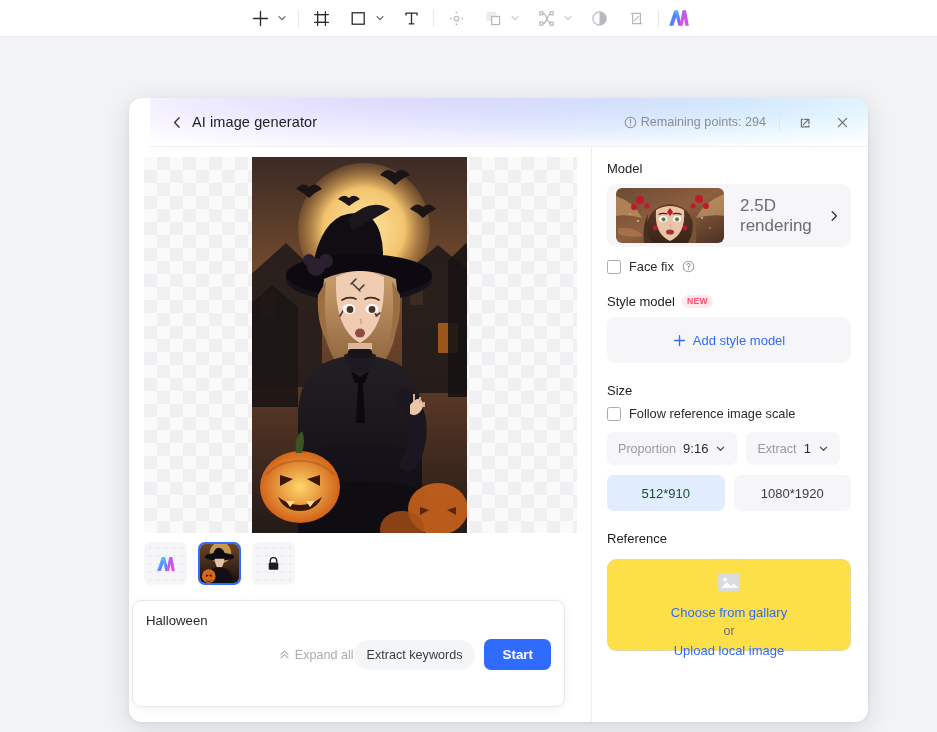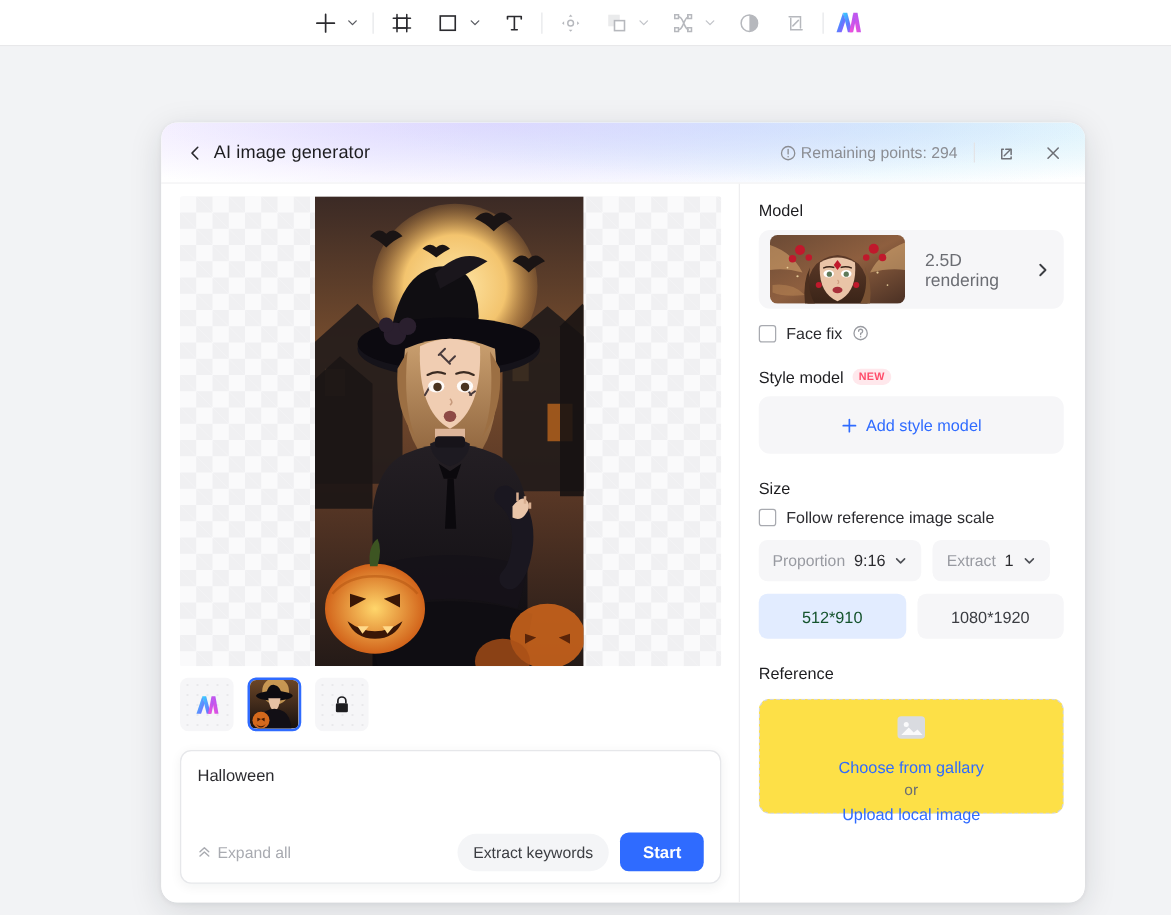--- a/index.html
+++ b/index.html
@@ -47,20 +47,21 @@
     position: relative;
     height: 49px;
     display: flex; align-items: center;
     padding: 0 14px 0 16px;
     background:
       radial-gradient(115% 190% at 36% 0%, rgba(214,196,255,0.55) 0%, rgba(214,196,255,0.0) 58%),
       radial-gradient(100% 175% at 62% 6%, rgba(195,226,255,0.55) 0%, rgba(195,226,255,0.0) 62%),
       radial-gradient(95% 160% at 79% 4%, rgba(190,240,246,0.50) 0%, rgba(190,240,246,0.0) 60%),
       linear-gradient(90deg, #ffffff 0%, #fbfaff 22%, #fdfbff 52%, #fbfeff 78%, #ffffff 100%);
     border-bottom: 1px solid #f0f0f2;
+    margin-left: 21px;
   }
   .back-chev {
     width: 22px; height: 22px; display:flex; align-items:center; justify-content:center;
     color:#2b2b2f; margin-right: 4px; cursor: pointer;
   }
   .modal-title { font-size: 14.5px; color: #1d1d20; letter-spacing: .1px; }
   .header-right { margin-left: auto; display: flex; align-items: center; gap: 0; }
   .points {
     display: flex; align-items: center; gap: 4px;
     font-size: 12.6px; color: #8b8d93;
@@ -115,28 +116,28 @@
   }
   .thumb.selected {
     border: 2px solid #2f6bff;
     background-image: none;
     padding: 0;
   }
   .thumb-inner-img { width: 100%; height: 100%; border-radius: 4px; overflow:hidden; }
 
   
   .prompt-box {
-    position: absolute; left: 15px; top: 453px;
+    position: absolute; left: 3px; top: 453px;
     width: 433px; height: 107px;
     background: #ffffff;
     border: 1px solid #e6e7ea;
     border-radius: 9px;
     box-shadow: 0 2px 9px rgba(24,28,38,0.055);
     padding: 11px 13px 9px 13px;
-    display: flex; flex-direction: column;
+    display: flex; flex-direction: row;
   }
   .prompt-text {
     font-size: 13.2px; color: #2b2b2f; line-height: 18px;
     flex: 1; outline: none;
   }
   .prompt-footer { display:flex; align-items:center; }
   .expand-all {
     display:flex; align-items:center; gap:5px;
     font-size: 12.6px; color:#a9abb1; cursor:pointer;
   }
@@ -173,21 +174,21 @@
   }
 
   .model-card {
     height: 63px; background:#f6f6f8; border-radius: 9px;
     display:flex; align-items:center; padding: 0 11px 0 9px;
     cursor:pointer;
   }
   .model-thumb {
     width: 108px; height: 55px; border-radius: 6px; overflow:hidden; flex:none;
   }
-  .model-name { margin-left: 16px; font-size: 14px; color:#6b6d73; }
+  .model-name { margin-left: 16px; font-size: 17px; color:#6b6d73; }
   .model-chev { margin-left:auto; color:#3b3d42; display:flex; align-items:center; }
 
   .checkrow { display:flex; align-items:center; gap:8px; margin-top: 12px; }
   .cbox {
     width: 14px; height: 14px; border: 1.4px solid #a8aab0;
     border-radius: 2.5px; background:#fff; flex:none; cursor:pointer;
   }
   .checkrow-label { font-size: 12.8px; color:#2b2b2f; }
   .help-ico { color:#9a9ca2; display:flex; align-items:center; }
 

